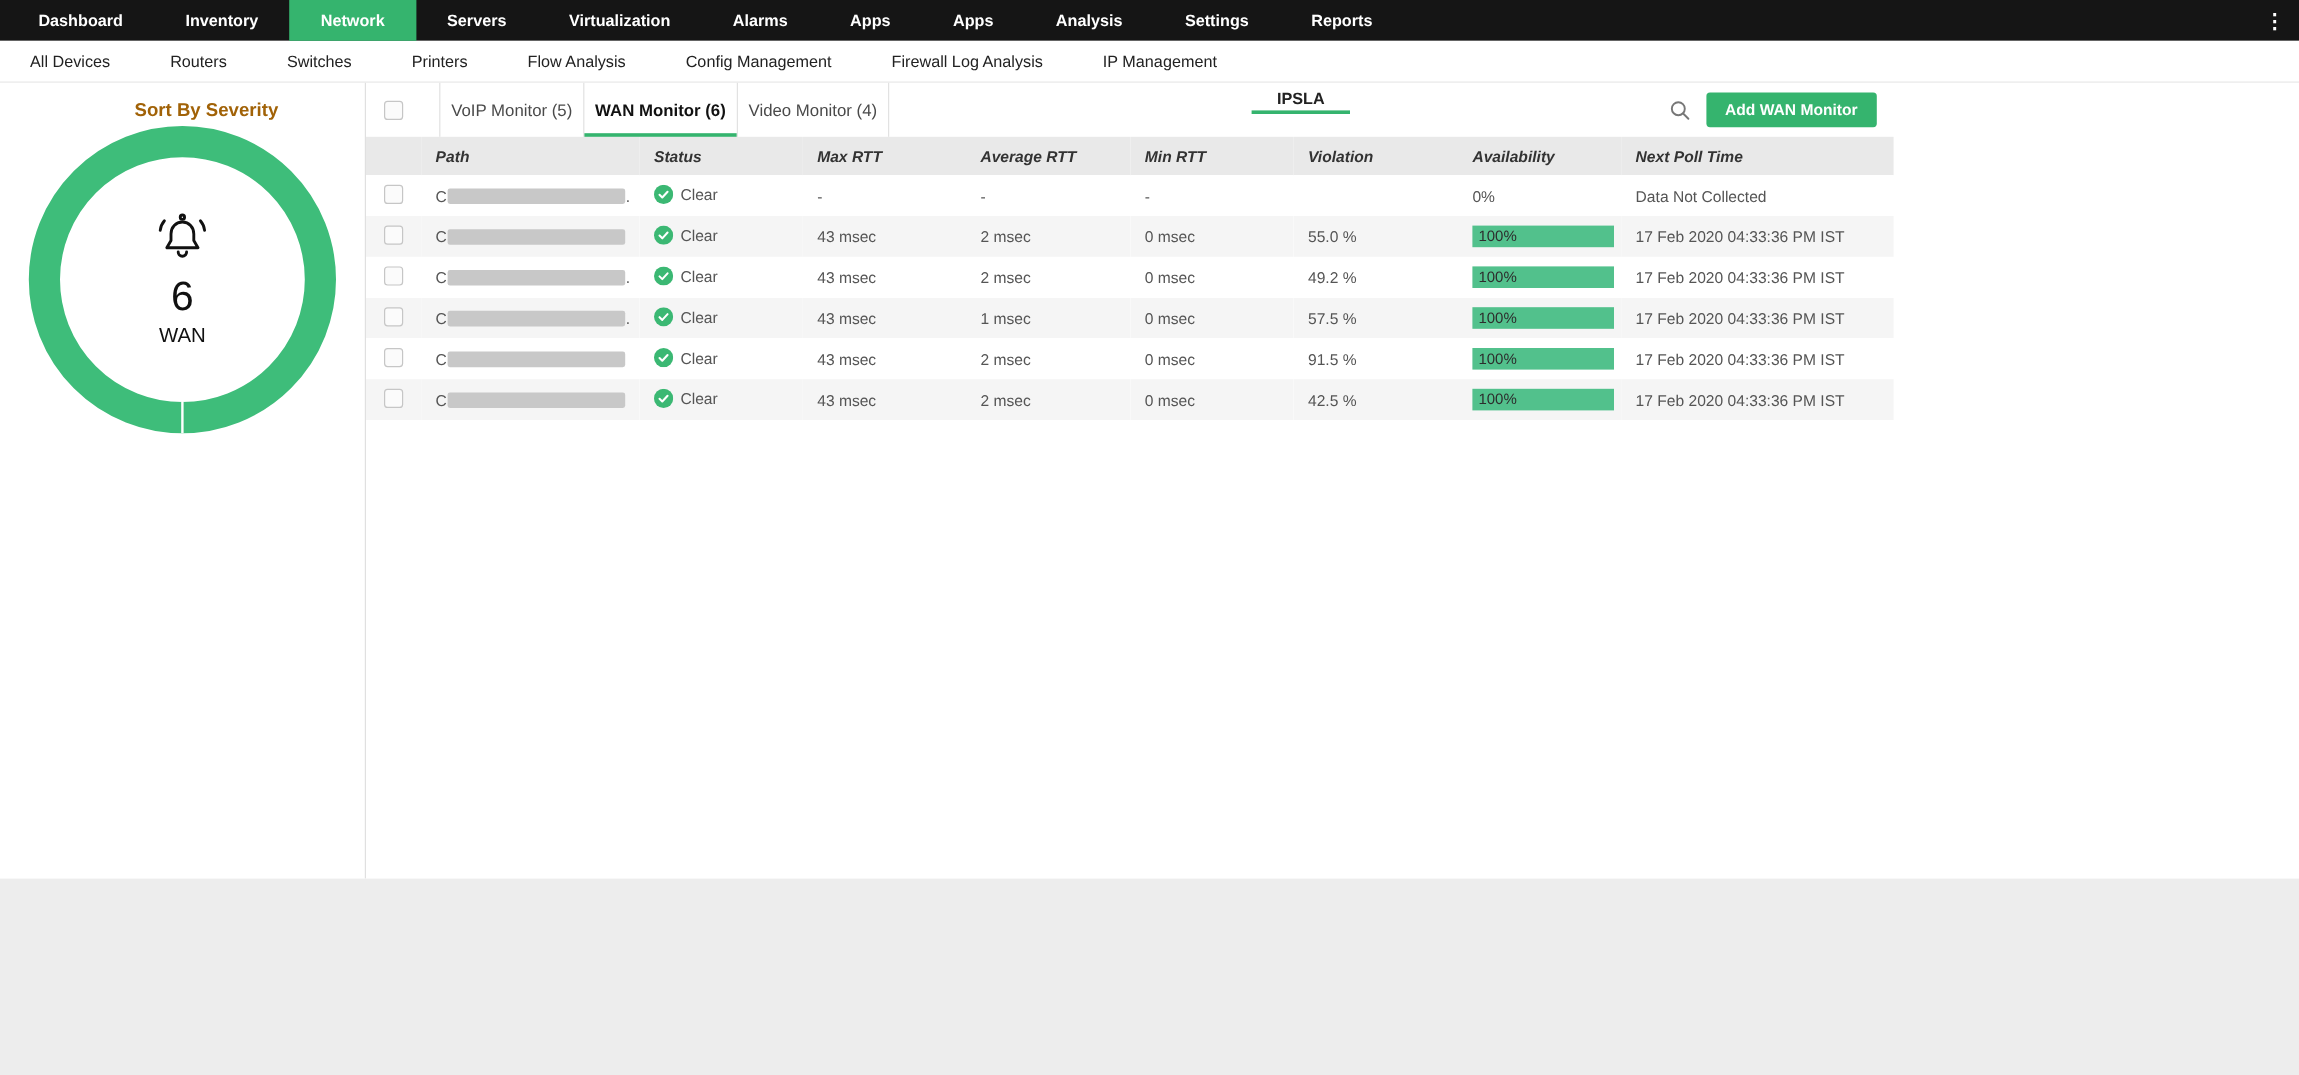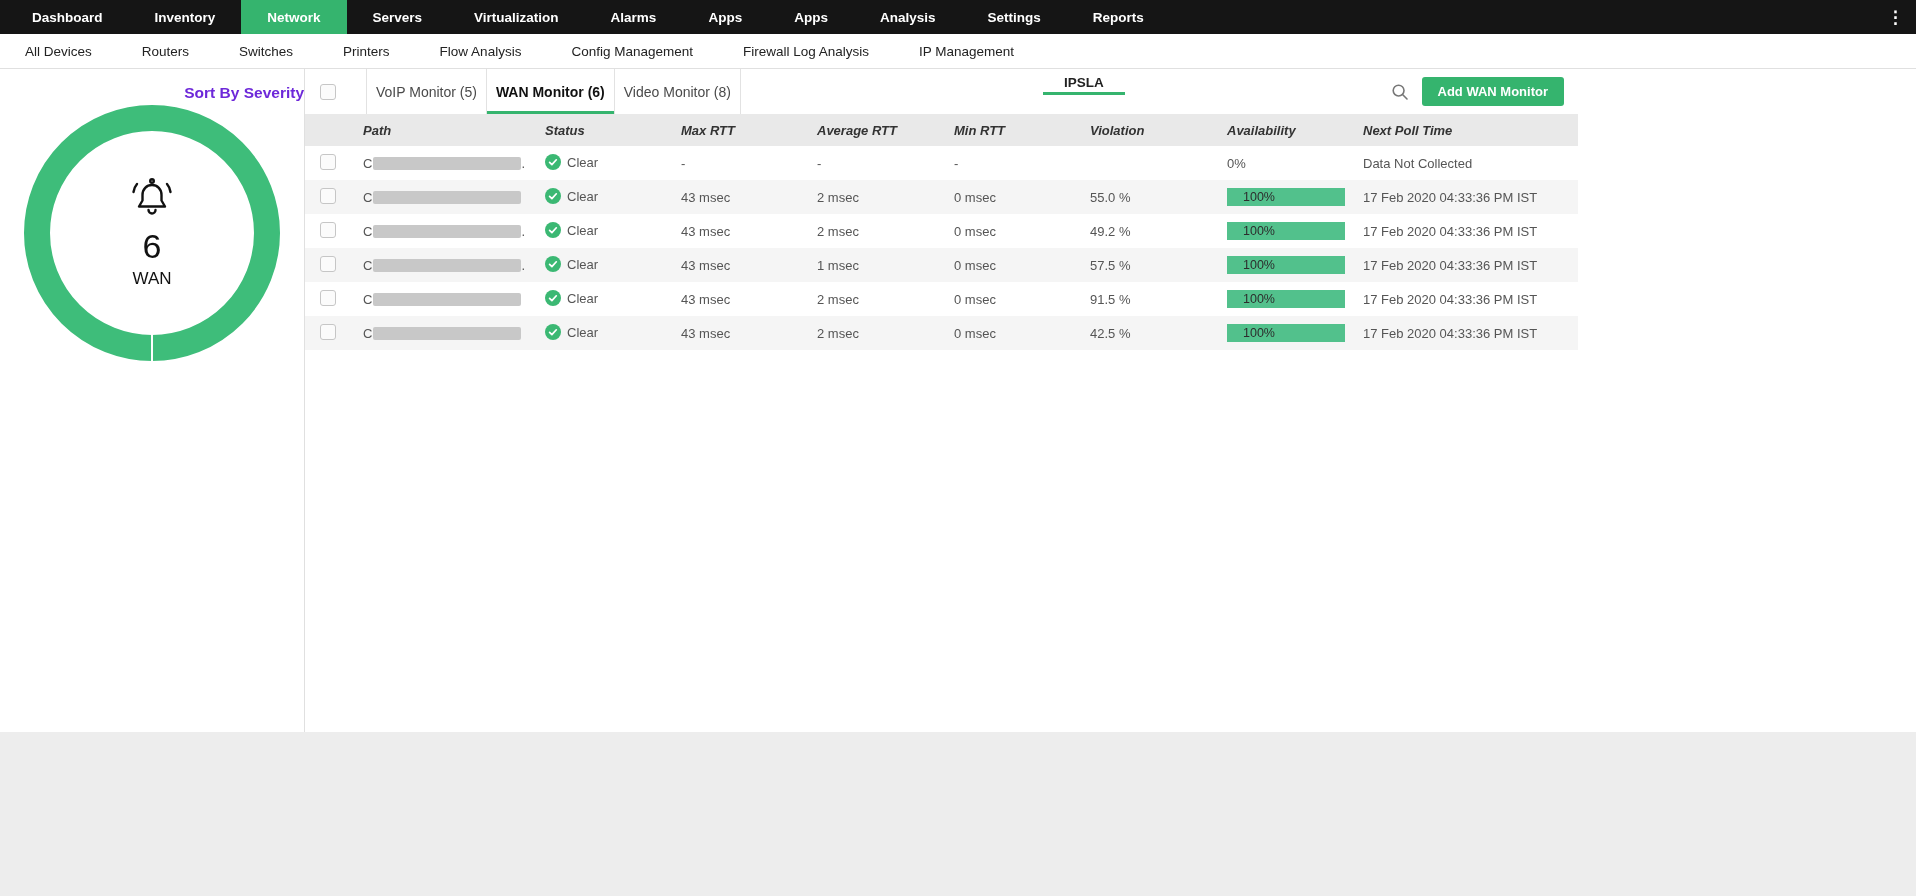--- a/index.html
+++ b/index.html
@@ -23,21 +23,21 @@
   .subnav{height:35px;background:#fff;border-bottom:1px solid #e0e0e0;display:flex;
           font-size:13.5px;color:#222;}
   .sub-item{padding:12px 25px;display:flex;align-items:center;position:relative;cursor:pointer;white-space:nowrap;}
   .sub-item.active{font-weight:600;margin-top:36px;}
   .sub-item.active::after{content:"";position:absolute;left:4px;right:4px;bottom:-1px;height:3px;background:var(--accent);}
 
   
   .content{display:flex;height:663px;background:#fff;}
 
   .sidebar{width:305px;flex:none;border-right:1px solid #e0e0e0;padding-top:14px;background:#fff;}
-  .sidebar-title{text-align:right;font-size:15.5px;font-weight:600;color:#6d28d9;height:20px;line-height:20px;padding-left:40px;}
+  .sidebar-title{text-align:center;font-size:15.5px;font-weight:600;color:#a16207;height:20px;line-height:20px;padding-left:40px;}
   .donut{width:256px;height:256px;margin:2px auto 0;border-radius:50%;
          border:26px solid var(--donut-green);position:relative;
          display:flex;align-items:center;justify-content:center;cursor:pointer;}
   .donut-inner{text-align:center;}
   .donut-count{font-size:34px;color:#111;margin-top:4px;}
   .donut-label{font-size:17px;color:#111;margin-top:3px;}
   .donut-notch{position:absolute;left:50%;bottom:-26px;transform:translateX(-50%);
                width:2px;height:26px;background:#fff;}
 
   .main{flex:1;min-width:0;background:#fff;}
@@ -65,21 +65,21 @@
            padding:0 6px 0 12px;font-size:13px;font-style:italic;}
   thead th.cbx-col{padding:0;}
   tbody td{height:34px;padding:0 6px 0 12px;overflow:hidden;white-space:nowrap;}
   tbody td.cbx-col{padding:0;text-align:center;}
   tr.row-a{background:#fff;}
   tr.row-b{background:#f5f5f5;}
   .redact{display:inline-block;width:148px;height:13px;background:#c8c8c8;border-radius:2px;
           vertical-align:-2px;margin-left:1px;}
   .status-ic{vertical-align:-3px;margin-right:6px;display:inline-block;}
   .avail-bar{width:118px;height:18px;background:var(--bar-green);display:flex;align-items:center;
-             padding:0 16px;color:#2d2d2d;font-size:12.5px;}
+             padding:0 5px;color:#2d2d2d;font-size:12.5px;}
 </style>
 </head>
 <body>
 
 <div class="page">
 
   <header class="topnav">
     <nav id="topnav-items" style="display:flex;">
         <div class="top-item">Dashboard</div>
         <div class="top-item">Inventory</div>
@@ -133,21 +133,21 @@
     <main class="main">
       <div class="content-wrap">
 
         <div class="toolbar">
           <div class="cbx-wrap">
             <span class="checkbox"></span>
           </div>
           <div class="tabs" id="monitor-tabs">
               <div class="tab">VoIP Monitor (5)</div>
               <div class="tab active">WAN Monitor (6)</div>
-              <div class="tab">Video Monitor (8)</div>
+              <div class="tab">Video Monitor (4)</div>
             </div>
           <div class="toolbar-right">
             <span class="search">
               <svg width="18" height="18" viewBox="0 0 18 18">
                 <circle cx="7.6" cy="7.6" r="5.4" fill="none" stroke="#777" stroke-width="1.6"></circle>
                 <line x1="11.8" y1="11.8" x2="16" y2="16" stroke="#777" stroke-width="1.6" stroke-linecap="round"></line>
               </svg>
             </span>
             <button class="add-btn">Add WAN Monitor</button>
           </div>

